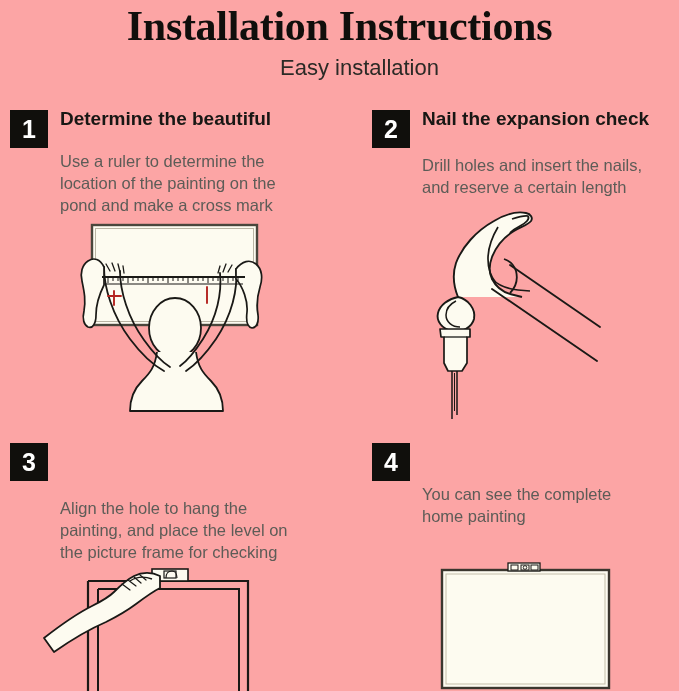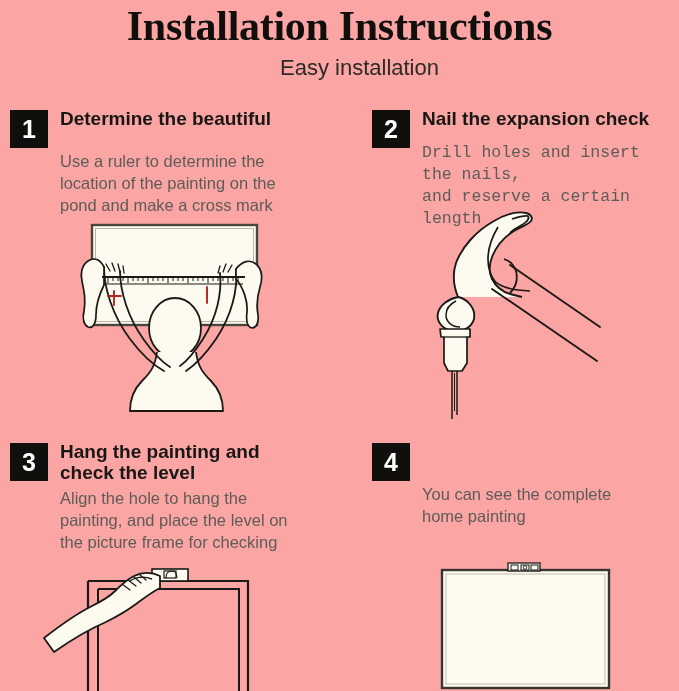--- a/index.html
+++ b/index.html
@@ -91,22 +91,22 @@
     color: #5d5c57;
     white-space: pre-line;
   }
 
   .step1 { left: 10px;  top: 110px; width: 320px; }
   .step2 { left: 372px; top: 110px; width: 300px; }
   .step3 { left: 10px;  top: 443px; width: 320px; }
   .step4 { left: 372px; top: 443px; width: 300px; }
 
   .step1 .step-body { top: 40px; }
-  .step2 .step-body { top: 32px; font-family: Liberation Mono, monospace; }
-  .step3 .step-body { top: 44px; }
+  .step2 .step-body { top: 44px; }
+  .step3 .step-body { top: 54px; }
   .step4 .step-body { top: 40px; }
 
   
   .art {
     position: absolute;
   }
   .art1 { left: 60px;  top: 215px; width: 290px; height: 215px; }
   .art2 { left: 400px; top: 205px; width: 279px; height: 222px; }
   .art3 { left: 40px;  top: 558px; width: 310px; height: 133px; }
   .art4 { left: 420px; top: 552px; width: 259px; height: 139px; }
@@ -211,22 +211,20 @@
 
       <path d="M52 166 L52 214" stroke="#1a1916" stroke-width="1.5"></path>
       <path d="M57 166 L57 210" stroke="#1a1916" stroke-width="1.5"></path>
       <path d="M54.5 168 L54.5 206" stroke="#1a1916" stroke-width="1"></path>
     </svg>
   </div>
 
   <div class="step step3">
     <div class="step-head">
       <div class="badge">3</div>
-      <div class="step-title">Hang the painting and
-check the level</div>
     </div>
     <div class="step-body">Align the hole to hang the
 painting, and place the level on
 the picture frame for checking</div>
   </div>
 
   <div class="art art3">
     <svg width="310" height="133" viewBox="0 0 310 133" fill="none">
 
       <path d="M48 23 L208 23 L208 133 M48 23 L48 133" fill="none" stroke="#1a1916" stroke-width="2.2"></path>

